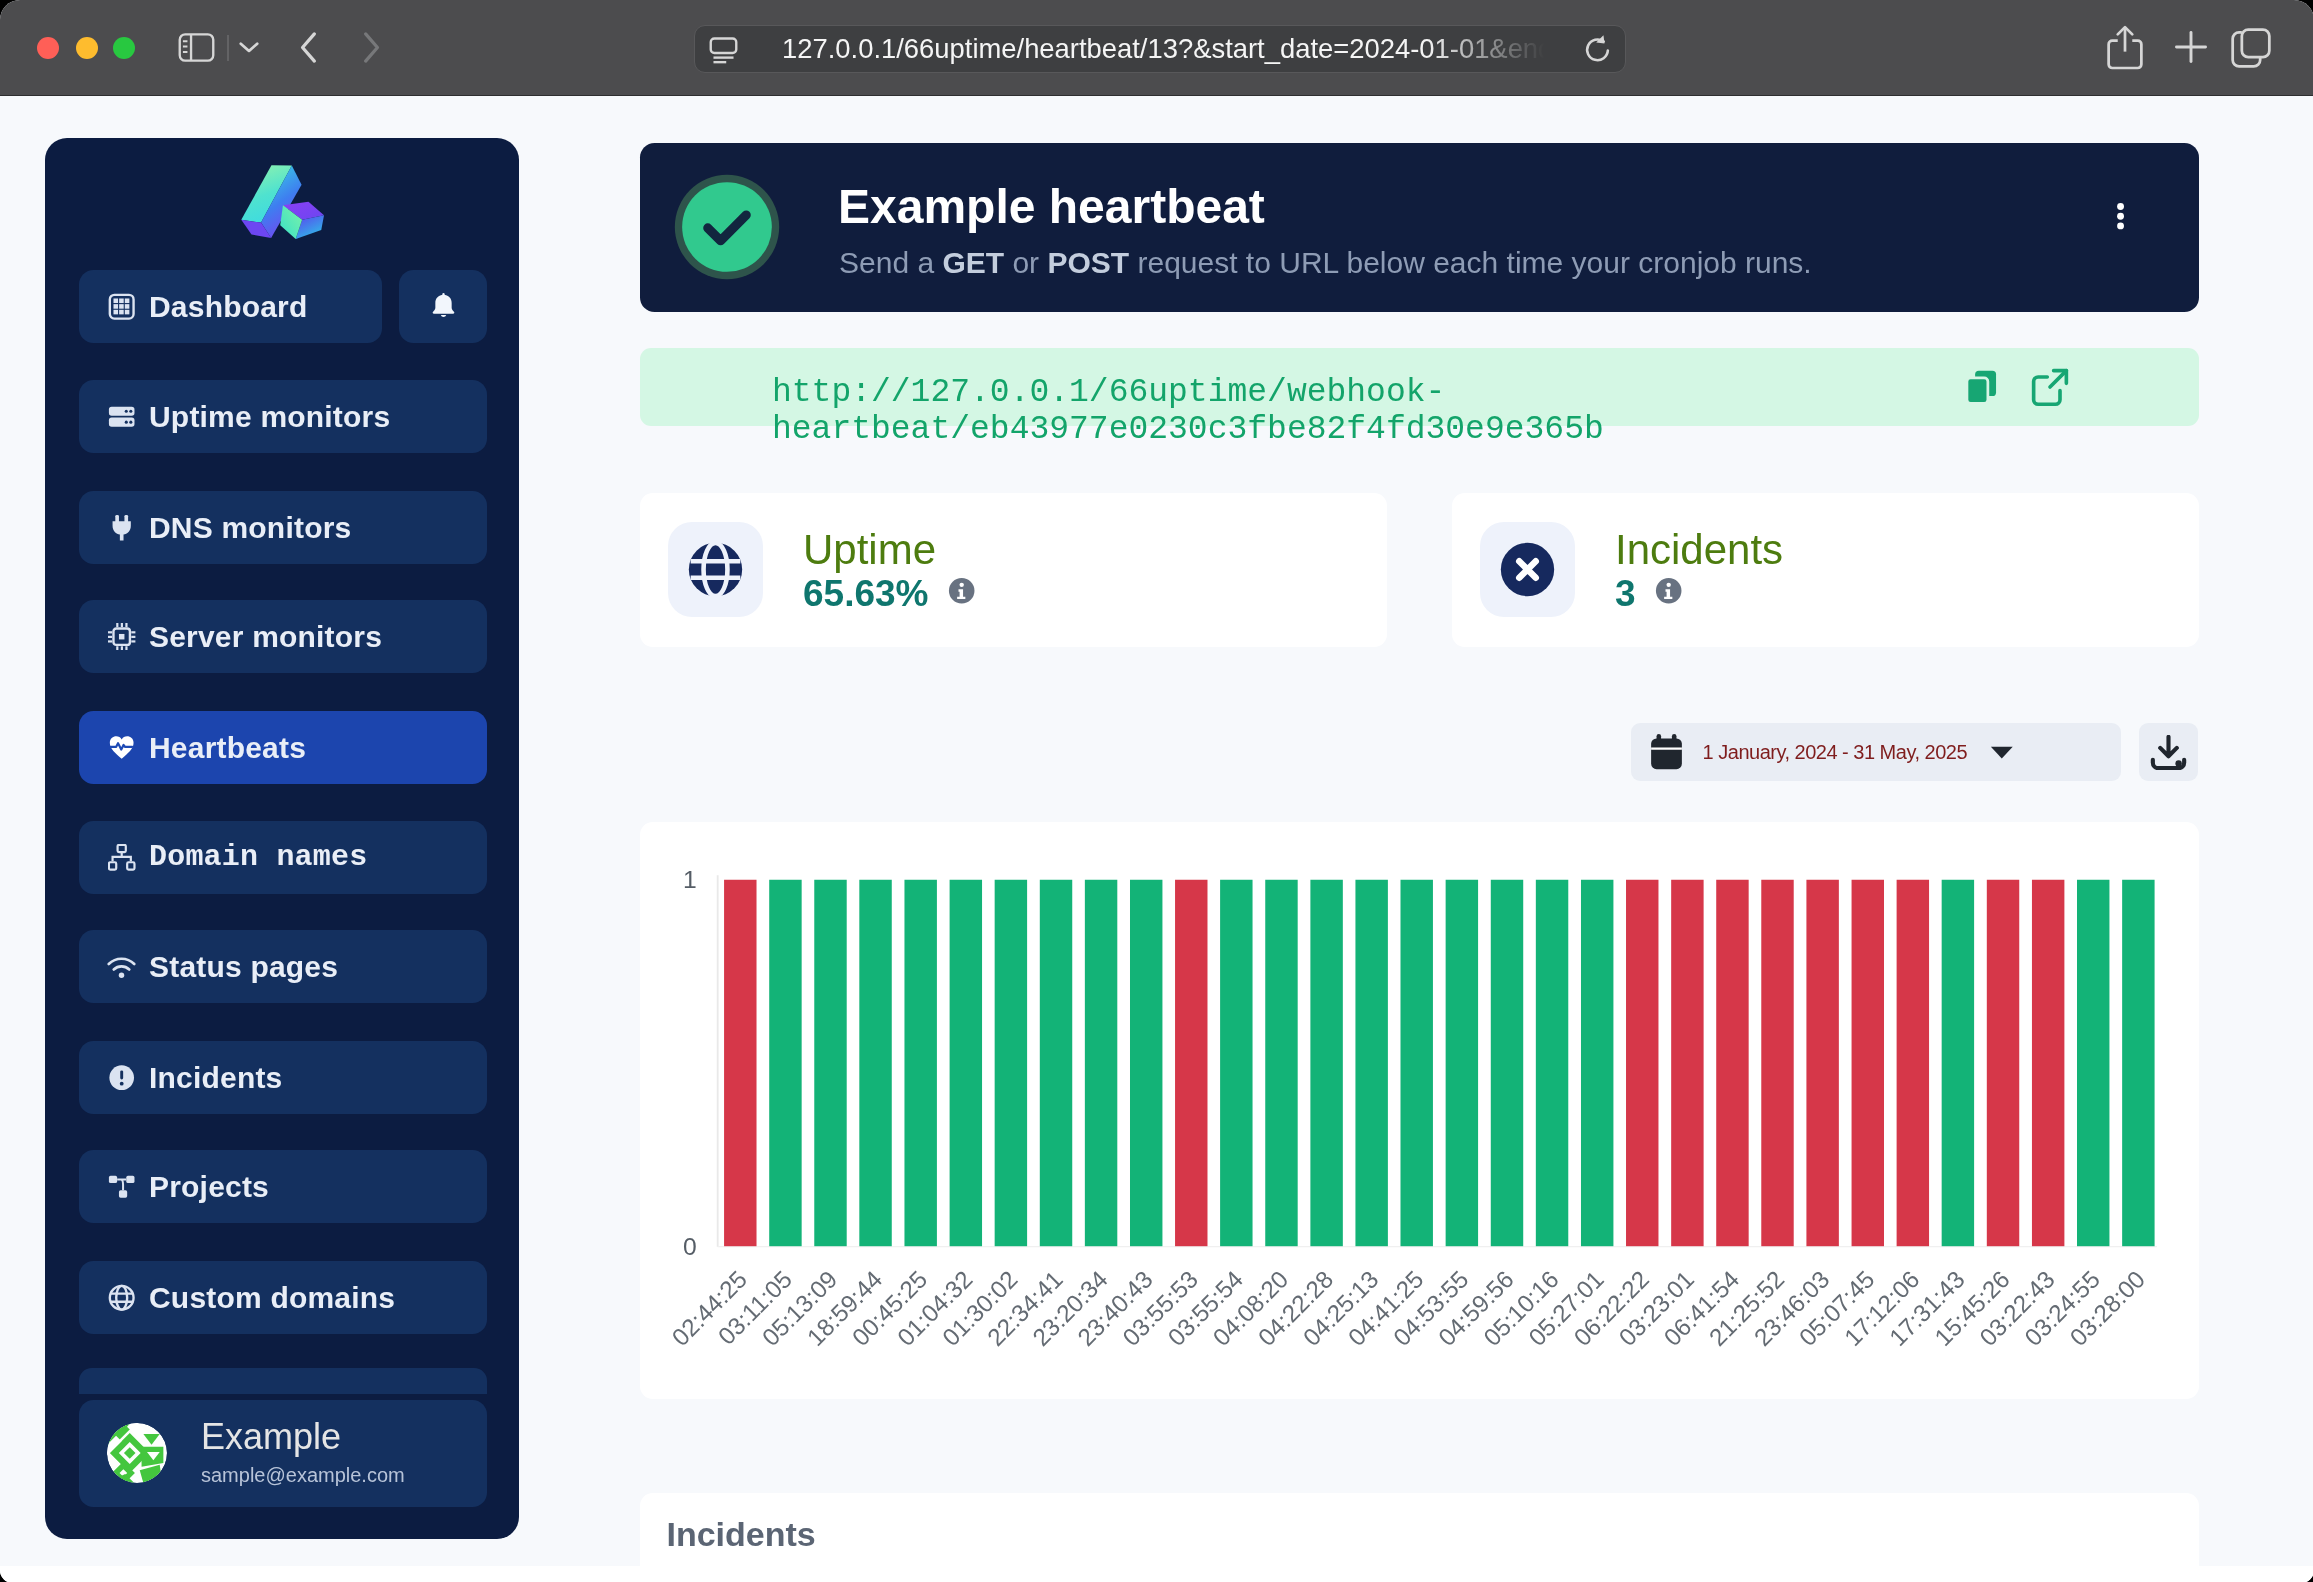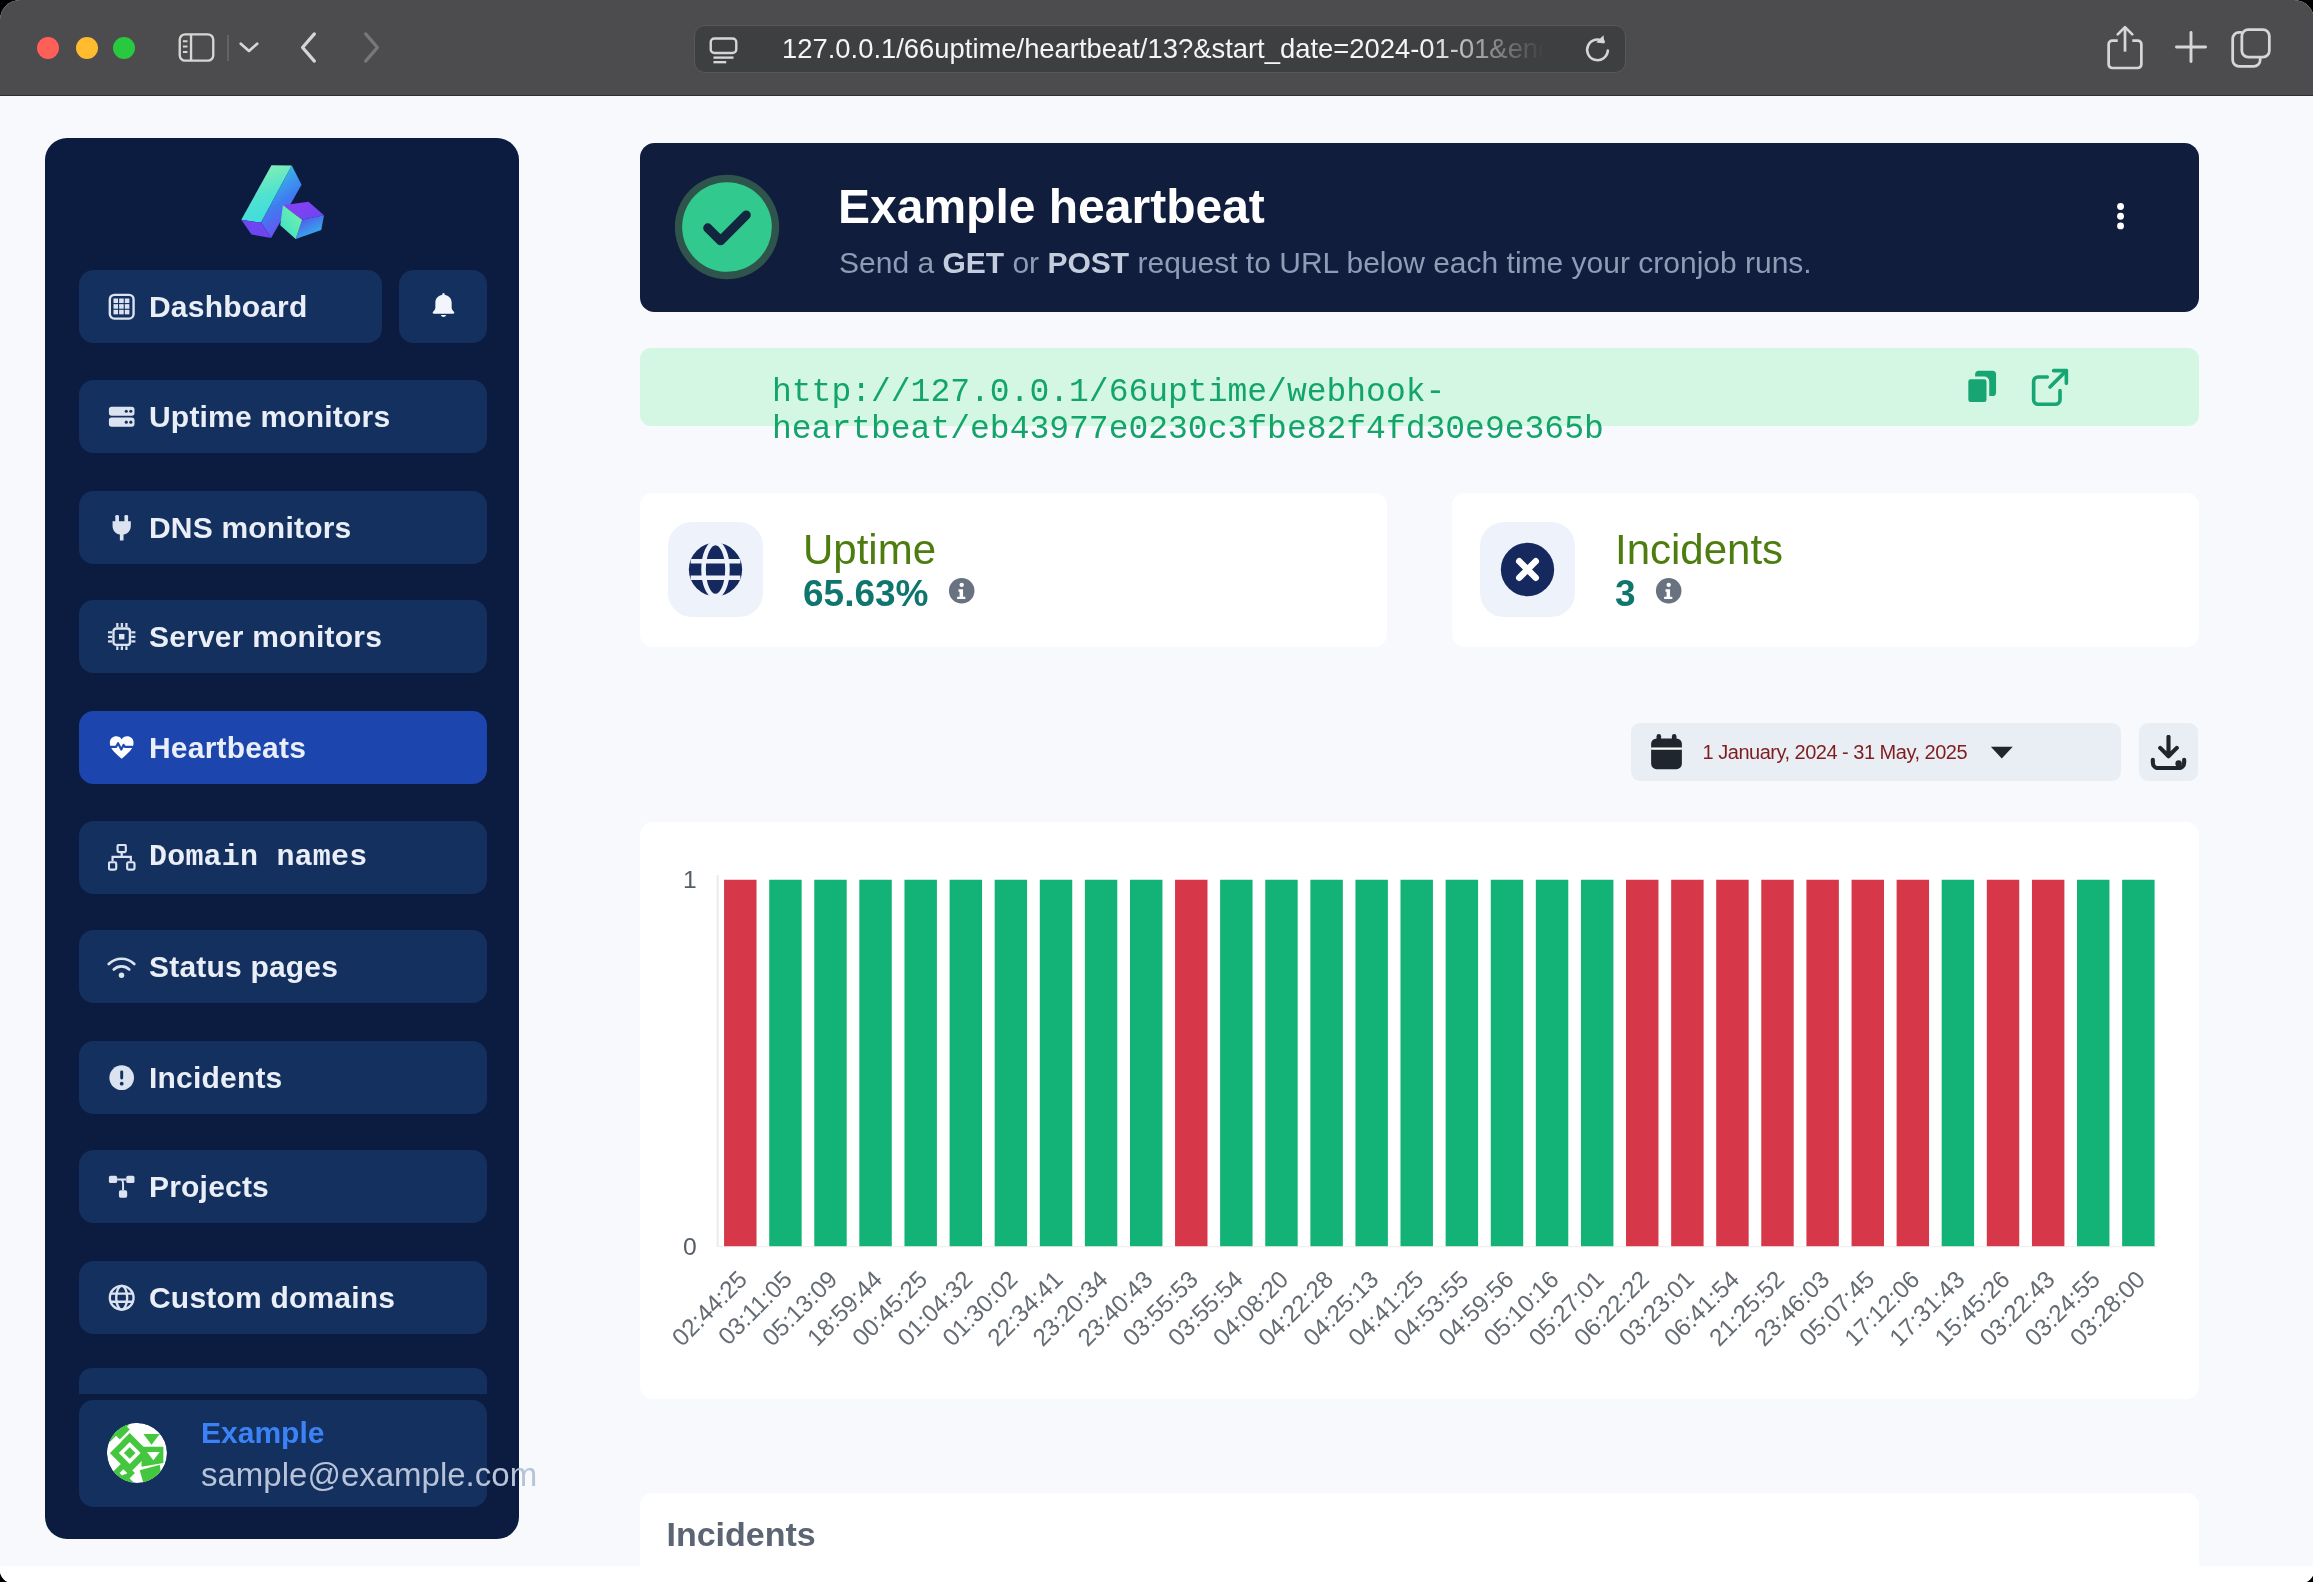--- a/index.html
+++ b/index.html
@@ -26,22 +26,22 @@
 .mtx { position:absolute; left:70px; top:0; line-height:73px; font-size:30px; font-weight:700;
   letter-spacing:0.2px; }
 .bellbtn { position:absolute; left:354px; width:88px; height:73px; border-radius:14.6px;
   background:#14305f; display:flex; align-items:center; justify-content:center; }
 .sliver { position:absolute; left:34px; top:1230px; width:408px; height:25.6px;
   border-radius:12.8px 12.8px 0 0; background:#14305f; }
 .ucard { position:absolute; left:34px; top:1262px; width:408px; height:107px; border-radius:14.6px;
   background:#14305f; }
 .uava { position:absolute; left:28px; top:23px; width:60px; height:60px; border-radius:50%; overflow:hidden; }
 .utxt { position:absolute; left:122px; top:15.5px; }
-.uname { color:#3b82f6; font-size:30px; font-weight:700; }
-.umail { color:#b7c3d8; font-size:33px; margin-top:6.4px; }
+.uname { color:#e5e5e5; font-size:36px; font-weight:400; }
+.umail { color:#b7c3d8; font-size:20px; margin-top:6.4px; }
 .main { position:absolute; left:0; top:0; }
 .hcard { position:absolute; left:640px; top:143px; width:1559px; height:169px;
   background:#101d3d; border-radius:14.6px; }
 .badge { position:absolute; left:33px; top:30px; }
 .htitle { position:absolute; left:198px; top:36px; color:#fff; font-size:48px; font-weight:700; line-height:1.17; }
 .hsub { position:absolute; left:199px; top:105px; color:#8e9cb5; font-size:30px; line-height:1; }
 .hsub b { color:#c3cddd; }
 .kebab { position:absolute; left:1476px; top:59px; }
 .gbar { position:absolute; left:640px; top:348px; width:1559px; height:78px;
   background:#d4f7e4; border-radius:11px; color:#13a46a; }

